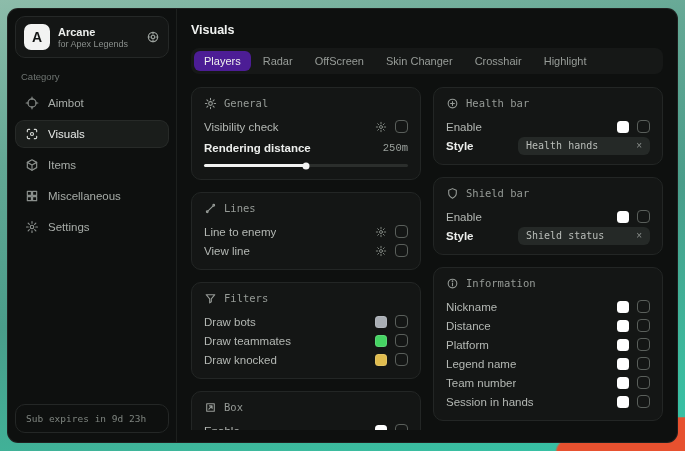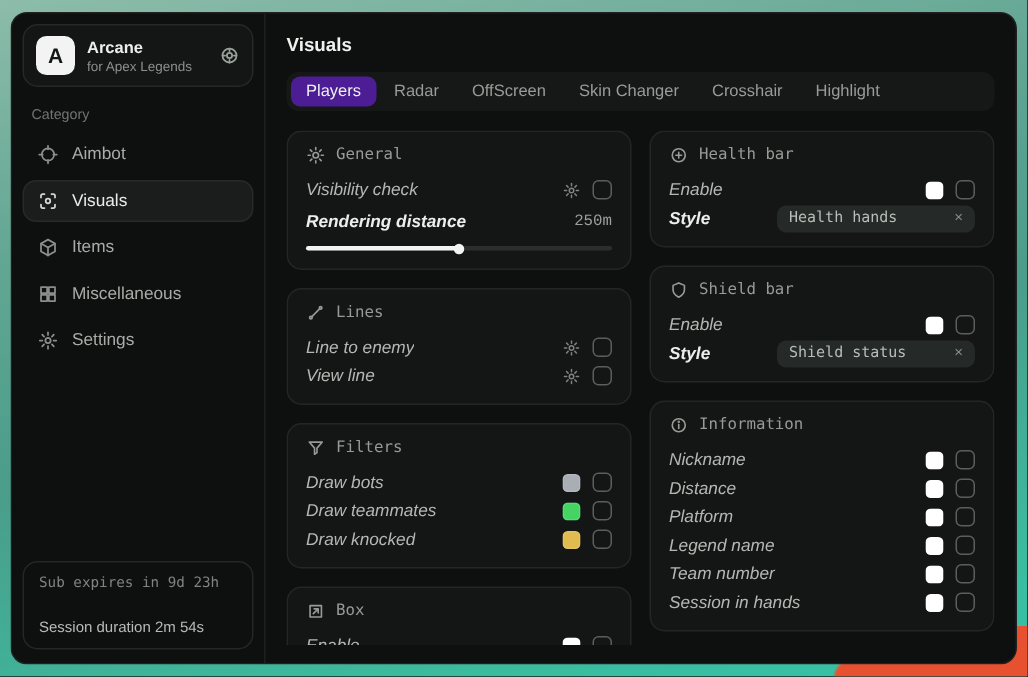--- a/index.html
+++ b/index.html
@@ -54,21 +54,21 @@
   .tab.active { background:#4c1d95; color:#eef0ee; }
 
   .grid { margin-top:13px; flex:1; display:grid; grid-template-columns:1fr 1fr; gap:12px;
     align-items:start; overflow:hidden; }
   .col { display:flex; flex-direction:column; gap:12px; min-width:0; }
 
   .card { background:#141615; border:1px solid #232625; border-radius:10px; padding:9px 12px; }
   .card-header { display:flex; align-items:flex-start; gap:7px; color:#969b97;
     font-family:"DejaVu Sans Mono", monospace; font-size:10.5px; height:16px; margin-bottom:4px; }
   .row { display:flex; align-items:center; justify-content:space-between; height:19px; }
-  .row-label { font-size:11.5px; color:#b4b8b4; white-space:nowrap; overflow:hidden;font-style:italic; }
+  .row-label { font-size:11.5px; color:#b4b8b4; white-space:nowrap; overflow:hidden; }
   .row-label.em { color:#eceeec; font-weight:600; }
   .controls { display:flex; align-items:center; gap:8px; }
   .checkbox { width:13px; height:13px; border:1.5px solid #5a5f5b; border-radius:4px; background:transparent; }
   .swatch { width:12px; height:12px; border-radius:3.5px; border:1px solid rgba(255,255,255,0.12); }
   .gear-mini { color:#7e847f; display:flex; }
 
   .slider-block { margin-top:2px; }
   .slider-value { font-family:Liberation Mono, monospace; font-size:10.5px; color:#9aa09c; }
   .slider-track { position:relative; height:3px; background:#2b2e2c; border-radius:2px; margin:7px 0 3px; }
   .slider-fill { position:absolute; left:0; top:0; bottom:0; background:#f2f3f2; border-radius:2px; }
@@ -147,21 +147,20 @@
                 <circle cx="12" cy="12" r="3"></circle>
                 <path d="M12 2.6v3M12 18.4v3M2.6 12h3M18.4 12h3M5.4 5.4l2.1 2.1M16.5 16.5l2.1 2.1M18.6 5.4l-2.1 2.1M7.5 16.5l-2.1 2.1"></path>
               </svg>
             </span>
             <span>Settings</span>
           </div>
         </div>
 
       <div class="sidebar-footer">
         <span class="footer-line1">Sub expires in 9d 23h</span>
-        <span class="footer-line2">Session duration 2m 54s</span>
       </div>
     </div>
 
     <div class="main">
       <div class="main-title">Visuals</div>
       <div class="tabbar">
           <div class="tab active">Players</div>
           <div class="tab">Radar</div>
           <div class="tab">OffScreen</div>
           <div class="tab">Skin Changer</div>

